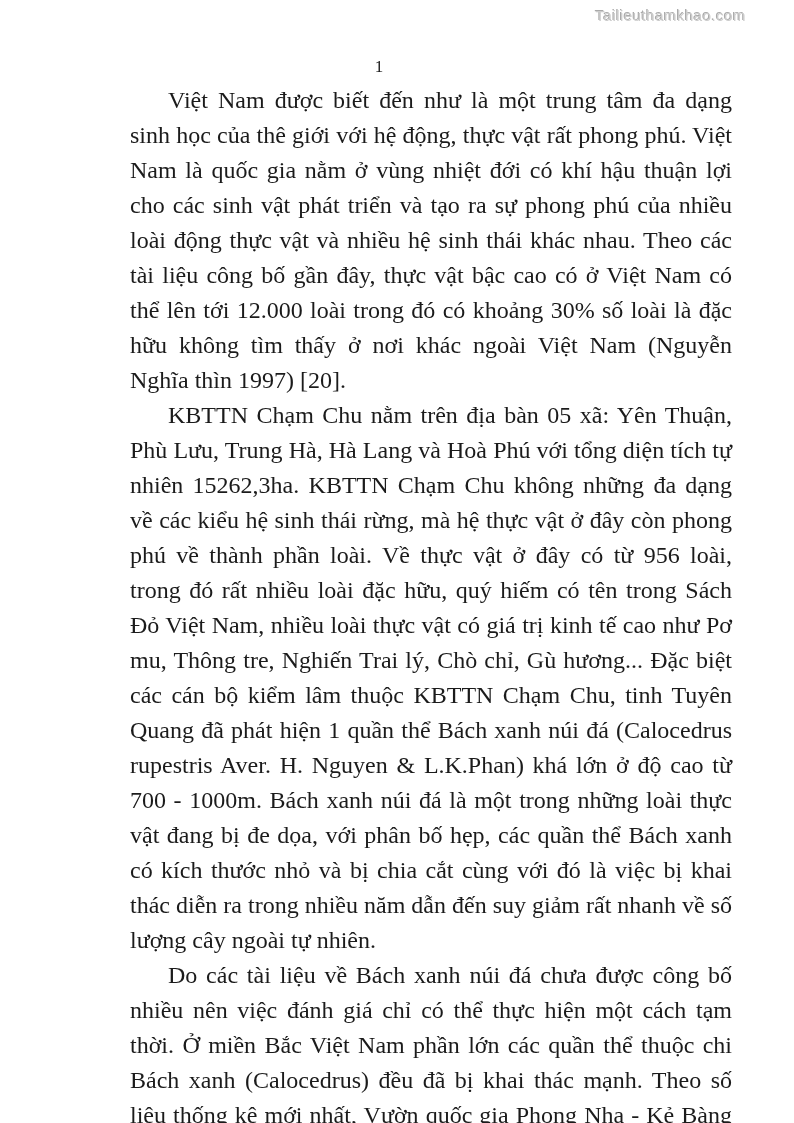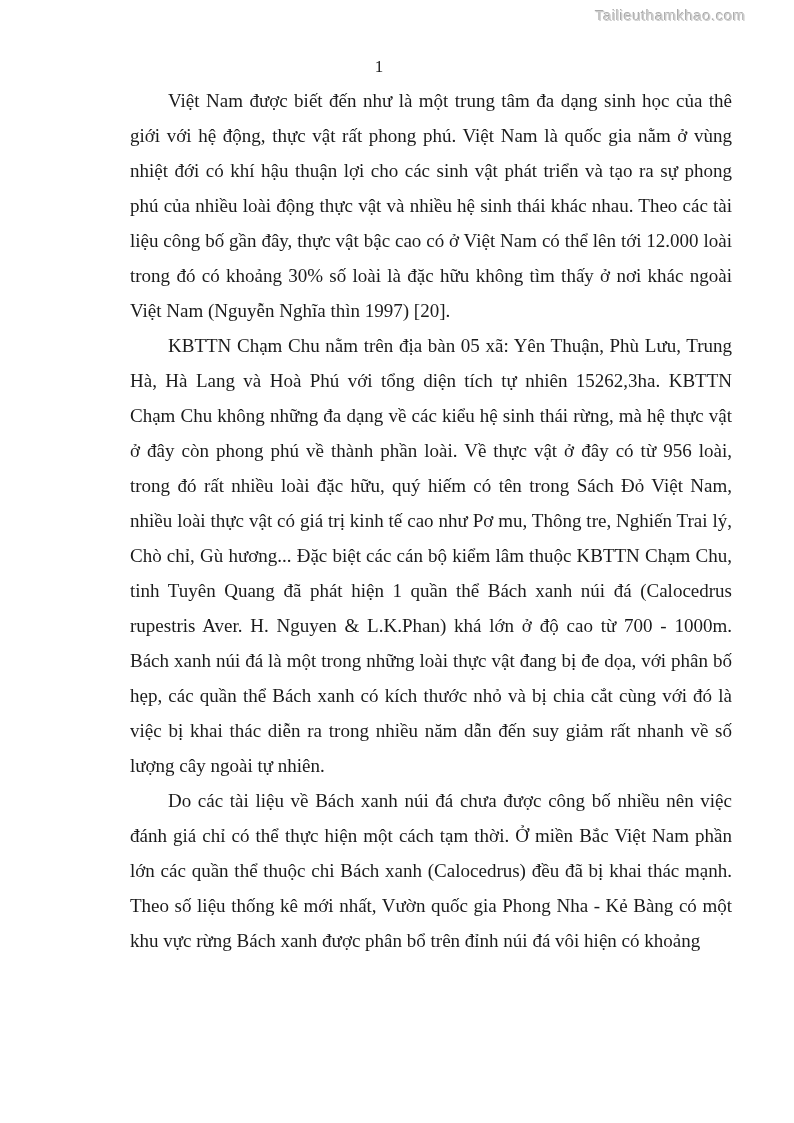--- a/index.html
+++ b/index.html
@@ -43,21 +43,21 @@
     line-height: 22px;
     letter-spacing: 0.3px;
   }
   .doc-body {
     margin: 6px 26px 0 130px; 
   }
   .para {
     margin: 0;
     text-align: justify;
     text-indent: 38px;
-    font-size: 19px;
+    font-size: 24px;
     line-height: 35px;
   }
   .italic { }
 </style>
 </head>
 <body>
 
 <div class="page">
 
   <div class="watermark">Tailieuthamkhao.com</div>

